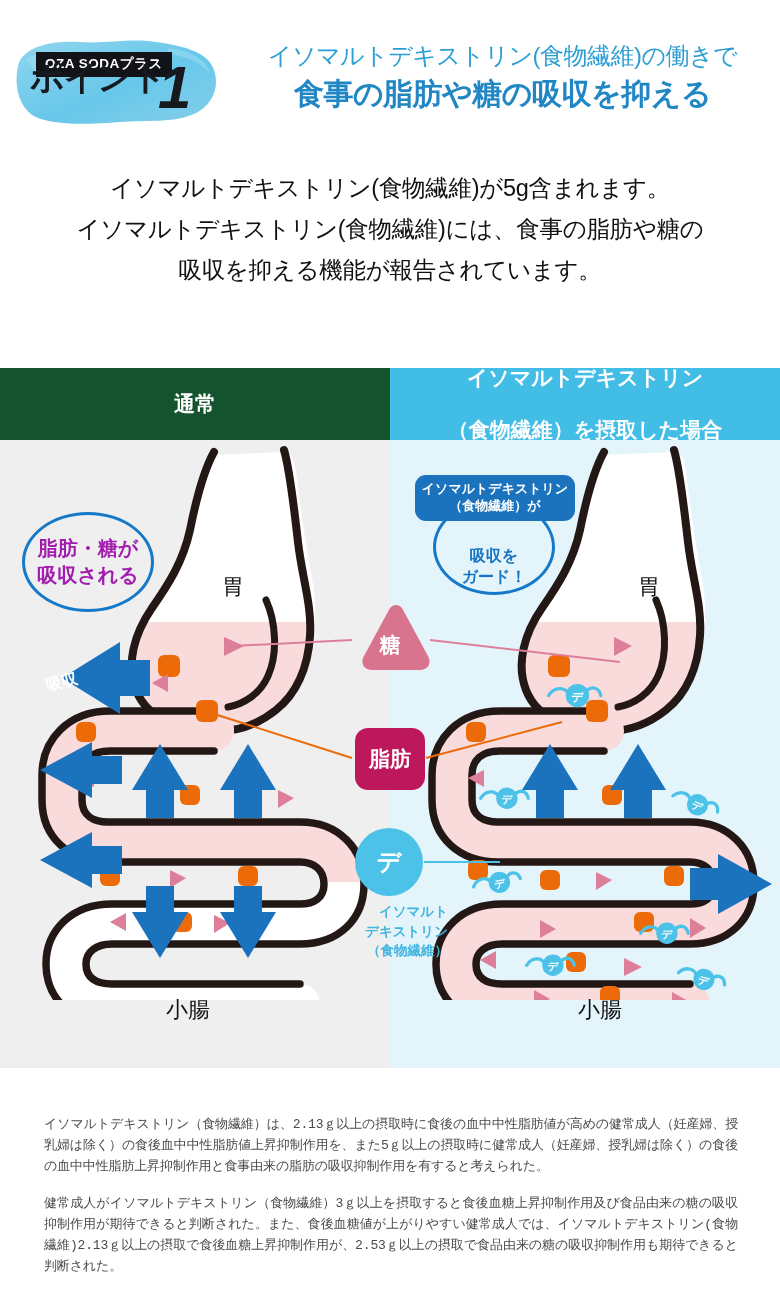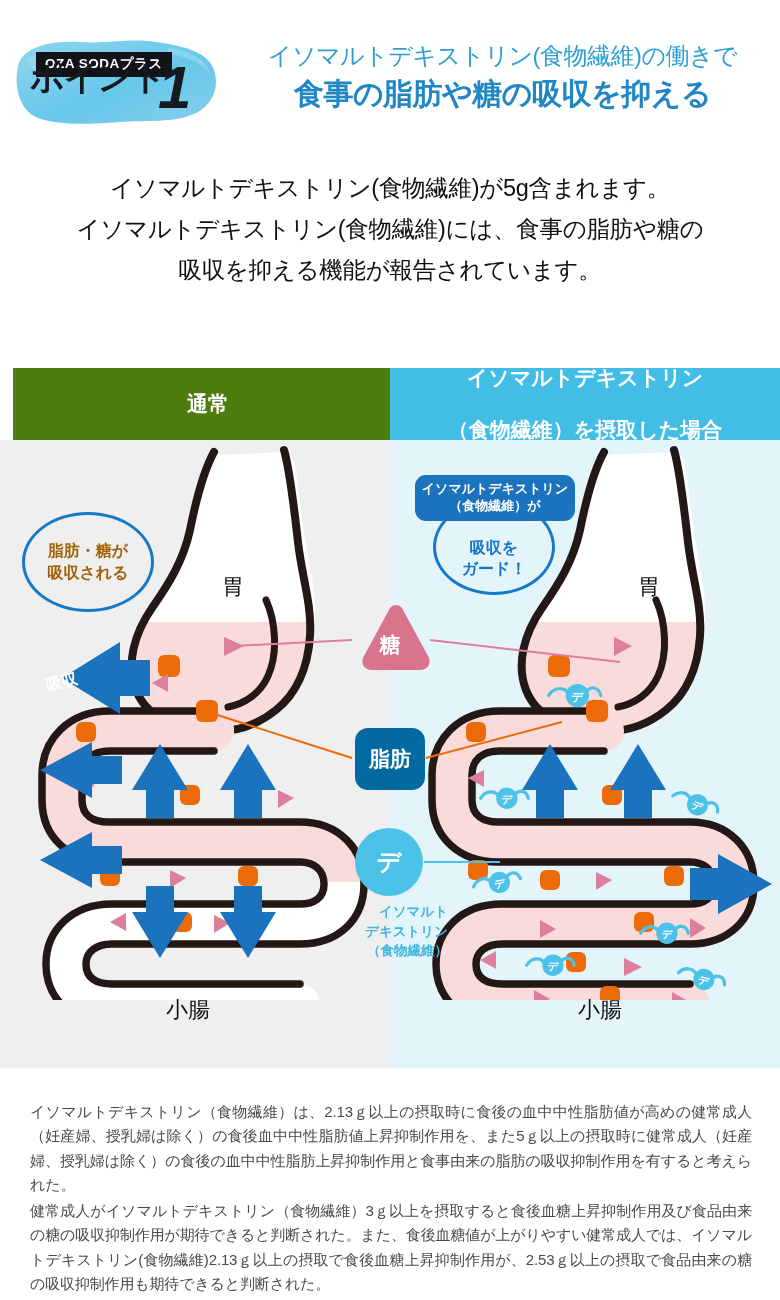--- a/index.html
+++ b/index.html
@@ -37,73 +37,73 @@
   .head-l2{font-size:30px;color:#2086c4;font-weight:bold;letter-spacing:-.5px;line-height:1.35;white-space:nowrap;margin-top:2px;}
 
   
   .lead{position:absolute;left:0;top:168px;width:780px;text-align:center;color:#111;}
   .lead div{font-size:23.5px;line-height:1.74;letter-spacing:-.3px;white-space:nowrap;}
 
   
   .compare{position:absolute;left:0;top:368px;width:780px;height:700px;}
   .hdr{position:absolute;top:0;height:72px;box-sizing:border-box;
        display:flex;align-items:center;justify-content:center;text-align:center;}
-  .hdr-l{left:13px;width:390px;background:#4d7c0f;}
+  .hdr-l{left:0;width:390px;background:#14532d;}
   .hdr-r{left:390px;width:390px;background:#41bde6;}
   .hdr-l span{color:#ffffff;font-size:21px;font-weight:bold;}
   .hdr-r span{color:#ffffff;font-size:21px;font-weight:bold;line-height:1.25;display:block;}
   .pane{position:absolute;top:72px;height:628px;}
   .pane-l{left:0;width:390px;background:#efefef;}
   .pane-r{left:390px;width:390px;background:#e3f4fb;}
   .organ-label{position:absolute;font-size:22px;color:#111;font-weight:500;}
   .lbl-l-bowel{left:166px;top:995px;}
   .lbl-r-bowel{left:578px;top:995px;}
 
   svg.diagram{position:absolute;left:0;top:0;width:780px;height:1068px;pointer-events:none;}
 
   
   .bub{position:absolute;}
   .bub-l{left:22px;top:512px;width:132px;height:100px;}
   .bub-l .circ{
     width:132px;height:100px;border:3.5px solid #1579c8;border-radius:50%;
     box-sizing:border-box;display:flex;align-items:center;justify-content:center;
     text-align:center;background:transparent;
   }
-  .bub-l .txt{color:#a16207;font-size:16px;font-weight:bold;line-height:1.35;}
+  .bub-l .txt{color:#a21caf;font-size:20px;font-weight:bold;line-height:1.35;}
   .bub-r{left:415px;top:475px;width:160px;height:120px;}
   .bub-r .circ{
     position:absolute;left:18px;top:24px;width:122px;height:96px;
     border:3.5px solid #1579c8;border-radius:50%;box-sizing:border-box;
     display:flex;align-items:flex-end;justify-content:center;
   }
-  .bub-r .circ span{color:#1773c4;font-size:16px;font-weight:bold;line-height:1.3;text-align:center;padding-bottom:12px;}
+  .bub-r .circ span{color:#1773c4;font-size:16px;font-weight:bold;line-height:1.3;text-align:center;padding-bottom:4px;}
   .bub-r .chip{
     position:absolute;left:0;top:0;width:160px;
     background:#1b72bd;color:#fff;border-radius:11px;
     font-size:13px;font-weight:bold;line-height:1.3;
     text-align:center;padding:6px 2px 6px 2px;box-sizing:border-box;
   }
   .lg-sugar{position:absolute;left:348px;top:608px;width:84px;height:62px;
     display:flex;align-items:center;justify-content:center;}
   .lg-sugar span{color:#fff;font-size:21px;font-weight:bold;position:relative;top:6px;}
   .lg-fat{position:absolute;left:355px;top:728px;width:70px;height:62px;
-    background:#0369a1;border-radius:13px;display:flex;align-items:center;justify-content:center;}
+    background:#be185d;border-radius:13px;display:flex;align-items:center;justify-content:center;}
   .lg-fat span{color:#fff;font-size:21px;font-weight:bold;}
   .lg-fib{position:absolute;left:355px;top:828px;width:68px;height:68px;
     background:#4cc2e8;border-radius:50%;display:flex;align-items:center;justify-content:center;}
   .lg-fib span{color:#fff;font-size:24px;font-weight:bold;}
   .lg-cap{position:absolute;left:330px;top:902px;width:118px;text-align:right;
     color:#3fb6e0;font-size:13.5px;font-weight:bold;line-height:1.45;}
 
   .arrow-txt{position:absolute;color:#fff;font-size:16px;font-weight:bold;}
   .abs-l{left:46px;top:672px;transform:rotate(-13deg);}
 
   
   .notes{position:absolute;left:28px;top:1098px;width:726px;color:#4a4a4a;}
-  .notes p{margin:2px;font-size:15px;line-height:1.62;text-align:justify;letter-spacing:-.15px;}
+  .notes p{margin:16px;font-size:13px;line-height:1.62;text-align:justify;letter-spacing:-.15px;font-family:Liberation Mono, monospace;}
   .notes p+p{margin-top:0px;}
 </style>
 </head>
 <body>
 
 <div class="page">
 
   <div class="header">
 
     <div class="badge">

